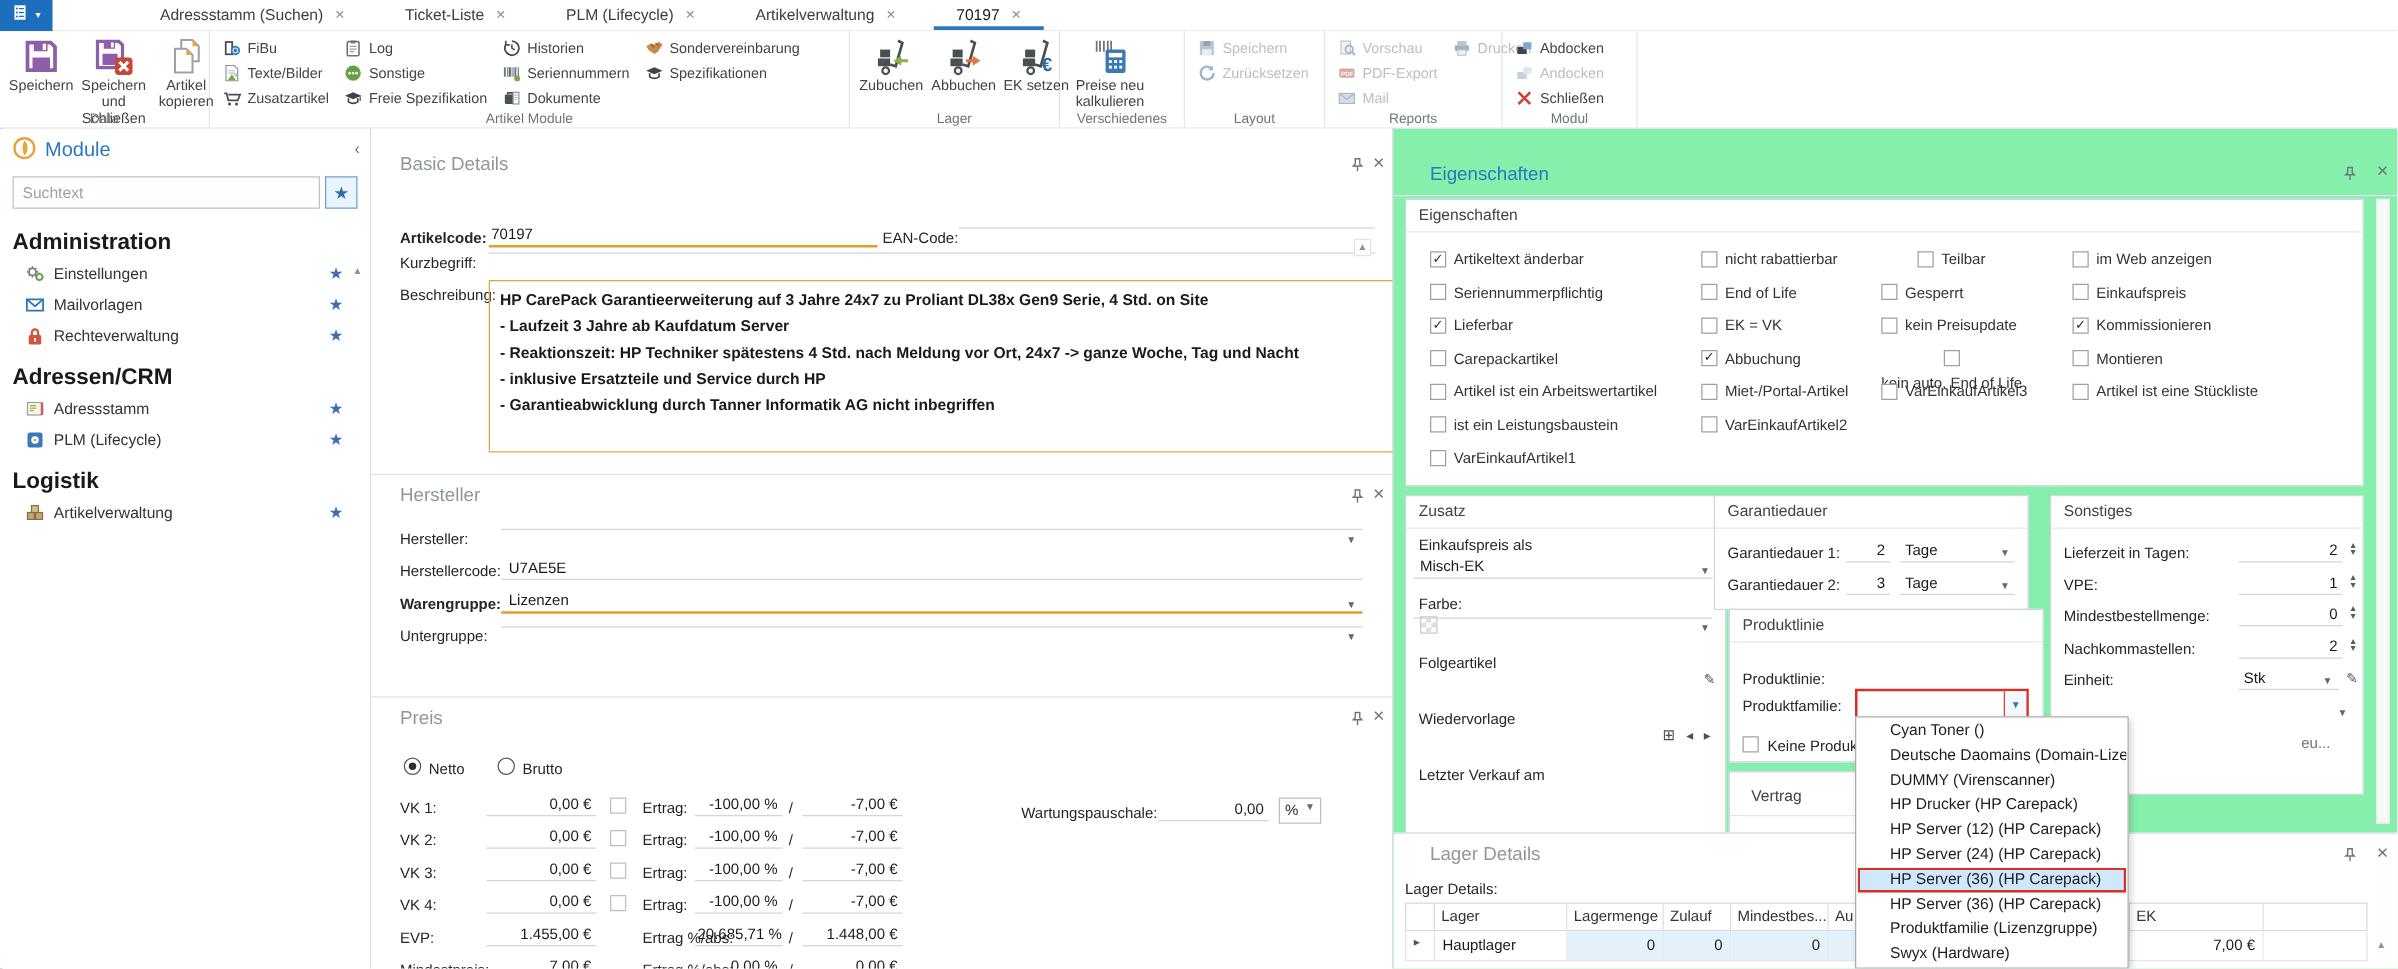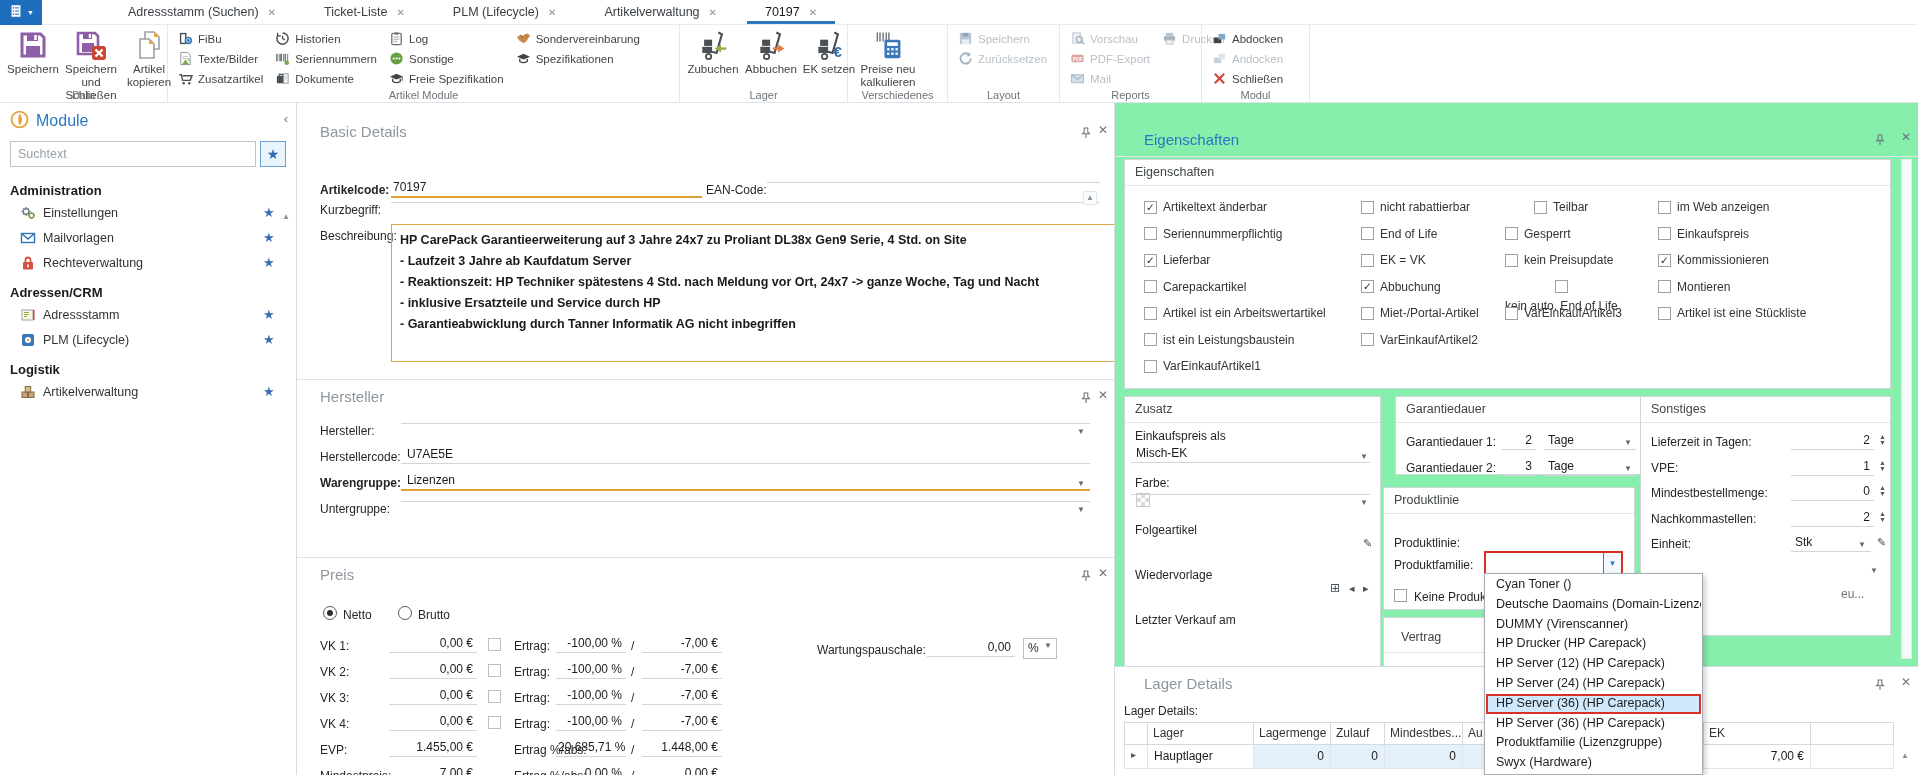--- a/index.html
+++ b/index.html
@@ -38,21 +38,21 @@
   
   #sb-head { position:relative; height:36px; display:flex; align-items:center; padding-left:10px; gap:7px; }
   #sb-head .t { color:#2b77c0; font-size:16px; }
   #sb-head svg { width:19px; height:19px; }
   #sb-chev { position:absolute; right:8px; top:8px; color:#6d757b; font-size:13px; cursor:pointer; }
   #sb-search { position:relative; margin:2px 10px 6px 10px; display:flex; gap:4px; }
   #sb-search input { flex:1; height:26px; border:1px solid #b9c4cd; font-size:12.5px; padding:0 7px; color:#333; outline:none; }
   #sb-search input::placeholder { color:#9aa2a8; }
   #sb-star { width:26px; height:26px; border:1px solid #6ba3d6; background:#eaf4fc; color:#2e6db4; font-size:14px; display:flex; align-items:center; justify-content:center; cursor:pointer; }
   #sb-scroll { position:absolute; right:6px; top:109px; color:#8a9299; font-size:8px; cursor:pointer; }
-  .sb-sec { padding:10px 0 2px 10px; font-size:13px; font-weight:bold; color:#1a1a1a; }
+  .sb-sec { padding:10px 0 2px 10px; font-size:18px; font-weight:bold; color:#1a1a1a; }
   .sb-item { position:relative; height:25px; display:flex; align-items:center; gap:7px; padding-left:20px; font-size:12.5px; color:#333; cursor:pointer; }
   .sb-item svg { width:16px; height:16px; flex:none; }
   .sb-item .star { position:absolute; left:263px; color:#3a6db3; font-size:13px; }
 
   
   .card { position:absolute; left:0; width:817px; background:#fff; }
   .card-t { position:absolute; left:23px; font-size:15px; color:#8f979d; }
   .pin { position:absolute; cursor:pointer; }
   .pin svg { width:12px; height:12px; }
   .xbtn { position:absolute; color:#6d757b; font-size:12px; cursor:pointer; }
@@ -92,21 +92,21 @@
   #lg-title { position:absolute; left:29px; top:8px; font-size:15px; color:#8f979d; }
   #lg-label { position:absolute; left:9px; top:37px; font-size:12px; color:#262626; }
   #lg-table { position:absolute; left:9px; top:55px; width:770px; }
   .thc { position:absolute; top:0; height:23px; border:1px solid #d5dadf; border-left:none; font-size:12px; color:#333; padding:3px 5px; background:#fff; white-space:nowrap; overflow:hidden; }
   .tdc { position:absolute; top:23px; height:24px; border:1px solid #e2e6ea; border-left:none; border-top:none; font-size:12px; color:#1a1a1a; padding:4px 6px; background:#fff; white-space:nowrap; overflow:hidden; }
   .tdc.blue { background:#e4f1fb; }
   #lg-scroll { position:absolute; left:786px; top:84px; color:#8a9299; font-size:8px; cursor:pointer; }
 
   
   #popup { position:absolute; left:1484px; top:573px; width:219px; height:202px; background:#fff; border:1px solid #a8adb3; box-shadow:2px 3px 6px rgba(0,0,0,.22); z-index:50; }
-  .opt { position:absolute; left:1px; right:1px; height:19.8px; font-size:12.5px; color:#1e1e1e; padding:2px 0 0 10px; white-space:nowrap; overflow:hidden; cursor:pointer; }
+  .opt { position:absolute; left:1px; right:1px; height:19.8px; font-size:12.5px; color:#1e1e1e; padding:2px 0 0 26px; white-space:nowrap; overflow:hidden; cursor:pointer; }
   .opt.hl { background:#cfe8fb; box-shadow:inset 0 0 0 2px #d93025; }
 
   .spin { position:absolute; display:flex; flex-direction:column; color:#555b60; font-size:7px; line-height:6px; cursor:pointer; }
 </style>
 </head>
 <body>
 
 <div id="app">
 
   <div id="tabbar">
@@ -217,20 +217,53 @@
                 <circle cx="12" cy="13" r="1.3" fill="#4a4f54"></circle>
               </svg>
             </span>
             <span>Zusatzartikel</span>
           </div>
         </div>
         <div class="scol">
           <div class="sbtn">
             <span style="display: inline-flex;">
               <svg viewBox="0 0 16 16">
+                <rect x="3" y="2.5" width="10" height="12" rx="1" fill="#fff" stroke="#6d757b" stroke-width="1.4"></rect>
+                <rect x="6" y="1.5" width="4" height="2.5" fill="#6d757b"></rect>
+                <path d="M5 6.5h6M5 8.8h6M5 11h4" stroke="#9aa1a8"></path>
+              </svg>
+            </span>
+            <span>Log</span>
+          </div>
+          <div class="sbtn">
+            <span style="display: inline-flex;">
+              <svg viewBox="0 0 16 16">
+                <circle cx="8" cy="8" r="6.5" fill="#64a144"></circle>
+                <circle cx="5" cy="8" r="1.1" fill="#fff"></circle>
+                <circle cx="8" cy="8" r="1.1" fill="#fff"></circle>
+                <circle cx="11" cy="8" r="1.1" fill="#fff"></circle>
+              </svg>
+            </span>
+            <span>Sonstige</span>
+          </div>
+          <div class="sbtn">
+            <span style="display: inline-flex;">
+              <svg viewBox="0 0 16 16">
+                <path d="M1 6l7-3 7 3-7 3z" fill="#3f444a"></path>
+                <path d="M4 8.2v3c2.5 1.6 5.5 1.6 8 0v-3" fill="none" stroke="#3f444a" stroke-width="1.4"></path>
+                <path d="M14 6.5v4" stroke="#3f444a"></path>
+              </svg>
+            </span>
+            <span>Freie Spezifikation</span>
+          </div>
+        </div>
+        <div class="scol">
+          <div class="sbtn">
+            <span style="display: inline-flex;">
+              <svg viewBox="0 0 16 16">
                 <path d="M8 2a6 6 0 11-5.2 3" fill="none" stroke="#4a4f54" stroke-width="1.6"></path>
                 <path d="M2.8 1.8v3.4h3.4" fill="none" stroke="#4a4f54" stroke-width="1.4"></path>
                 <path d="M8 5v3l2.5 1.5" stroke="#4a4f54" stroke-width="1.4" fill="none"></path>
               </svg>
             </span>
             <span>Historien</span>
           </div>
           <div class="sbtn">
             <span style="display: inline-flex;">
               <svg viewBox="0 0 16 16">
@@ -250,53 +283,20 @@
           <div class="sbtn">
             <span style="display: inline-flex;">
               <svg viewBox="0 0 16 16">
                 <rect x="2" y="5" width="9" height="8" rx="1" fill="#4a4f54"></rect>
                 <path d="M4.5 5V3.5h4V5" fill="none" stroke="#4a4f54" stroke-width="1.4"></path>
                 <rect x="9" y="3" width="5" height="10" fill="#fff" stroke="#8a9299"></rect>
                 <path d="M10 5.5h3M10 7.5h3M10 9.5h2" stroke="#b9c1c7"></path>
               </svg>
             </span>
             <span>Dokumente</span>
-          </div>
-        </div>
-        <div class="scol">
-          <div class="sbtn">
-            <span style="display: inline-flex;">
-              <svg viewBox="0 0 16 16">
-                <rect x="3" y="2.5" width="10" height="12" rx="1" fill="#fff" stroke="#6d757b" stroke-width="1.4"></rect>
-                <rect x="6" y="1.5" width="4" height="2.5" fill="#6d757b"></rect>
-                <path d="M5 6.5h6M5 8.8h6M5 11h4" stroke="#9aa1a8"></path>
-              </svg>
-            </span>
-            <span>Log</span>
-          </div>
-          <div class="sbtn">
-            <span style="display: inline-flex;">
-              <svg viewBox="0 0 16 16">
-                <circle cx="8" cy="8" r="6.5" fill="#64a144"></circle>
-                <circle cx="5" cy="8" r="1.1" fill="#fff"></circle>
-                <circle cx="8" cy="8" r="1.1" fill="#fff"></circle>
-                <circle cx="11" cy="8" r="1.1" fill="#fff"></circle>
-              </svg>
-            </span>
-            <span>Sonstige</span>
-          </div>
-          <div class="sbtn">
-            <span style="display: inline-flex;">
-              <svg viewBox="0 0 16 16">
-                <path d="M1 6l7-3 7 3-7 3z" fill="#3f444a"></path>
-                <path d="M4 8.2v3c2.5 1.6 5.5 1.6 8 0v-3" fill="none" stroke="#3f444a" stroke-width="1.4"></path>
-                <path d="M14 6.5v4" stroke="#3f444a"></path>
-              </svg>
-            </span>
-            <span>Freie Spezifikation</span>
           </div>
         </div>
         <div class="scol">
           <div class="sbtn">
             <span style="display: inline-flex;">
               <svg viewBox="0 0 16 16">
                 <path d="M1 6.5l4-2.5 3 1 4-2.5 3 2.5-4 6-3 2-4.5-3z" fill="#c98a4b"></path>
                 <path d="M5 4.5l3 3M9 3.5l3 3" stroke="#8a5a28"></path>
               </svg>
             </span>
@@ -801,21 +801,21 @@
         <span class="ddg" style="left:235px;top:101px">▼</span>
         <span class="lbl" style="left:10px;top:126px">Folgeartikel</span>
         <span class="icn" style="left:238px;top:140px">✎</span>
         <span class="lbl" style="left:10px;top:171px">Wiedervorlage</span>
         <span class="icn" style="left:205px;top:184px;font-size:12px">⊞</span>
         <span class="icn" style="left:224px;top:185px">◂</span>
         <span class="icn" style="left:238px;top:185px">▸</span>
         <span class="lbl" style="left:10px;top:216px">Letzter Verkauf am</span>
       </div>
 
-      <div class="gbox" style="left:280px;top:293px;width:252px;height:79px">
+      <div class="gbox" style="left:256px;top:293px;width:252px;height:92px">
         <span class="gh">Garantiedauer</span>
         <div class="ghline"></div>
         <div id="garantie-rows">
             <span class="lbl" style="left: 10px; top: 38px;">Garantiedauer 1:</span>
             <div class="field ra" style="left: 105px; top: 36px; width: 35px;">2</div>
             <div class="field" style="left: 148px; top: 36px; width: 92px; padding-left: 4px;">Tage</div>
             <span class="ddg" style="left: 228px; top: 41px;">▼</span>
             <span class="lbl" style="left: 10px; top: 64px;">Garantiedauer 2:</span>
             <div class="field ra" style="left: 105px; top: 62px; width: 35px;">3</div>
             <div class="field" style="left: 148px; top: 62px; width: 92px; padding-left: 4px;">Tage</div>

